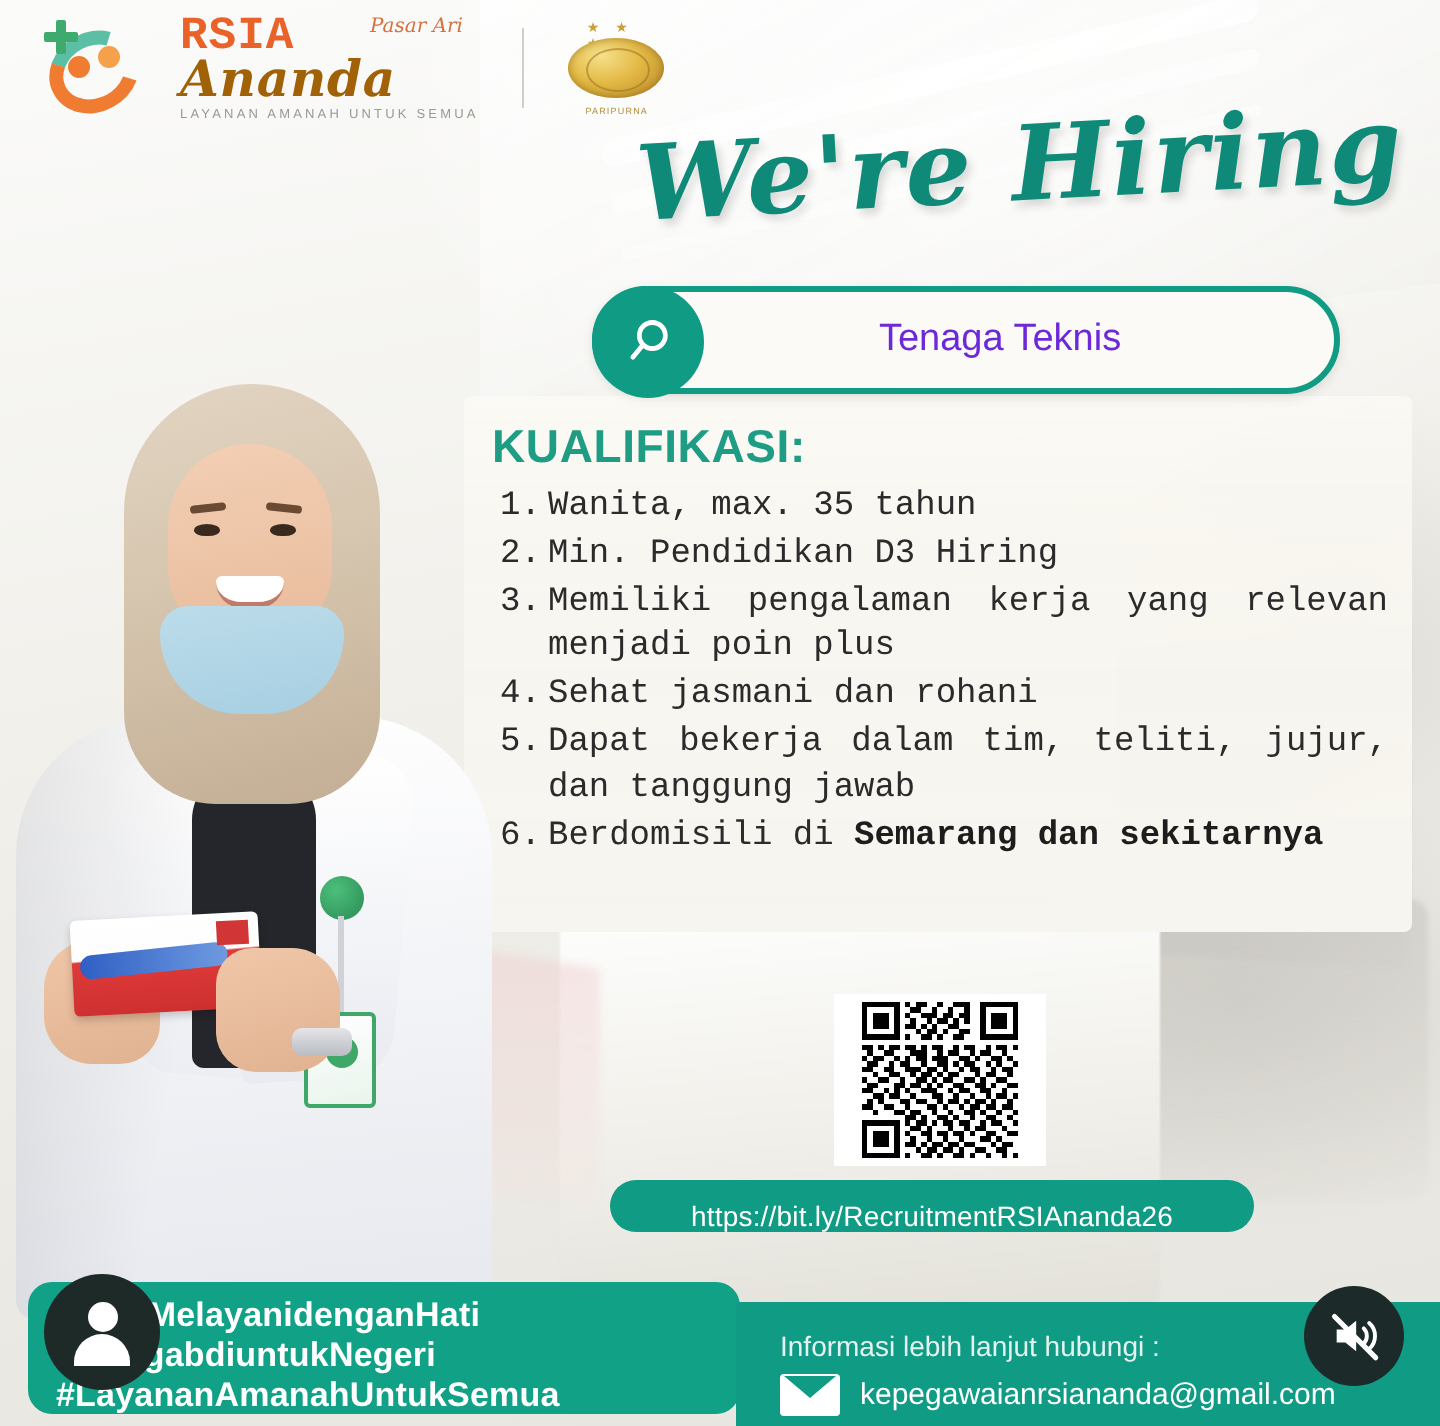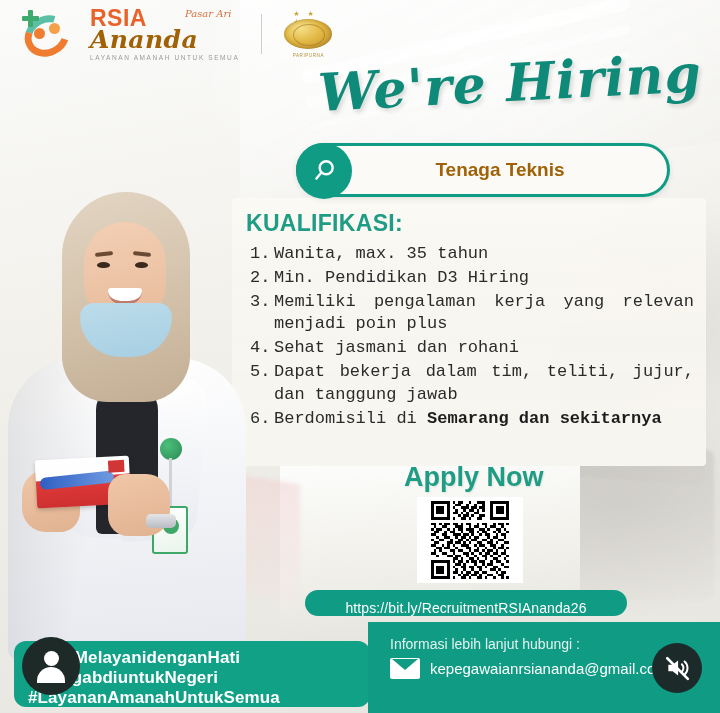--- a/index.html
+++ b/index.html
@@ -78,21 +78,21 @@
     position: absolute; left: 0px; top: 0px; width: 17px; height: 17px;
   }
   .logo-mark .cross:before, .logo-mark .cross:after {
     content:""; position:absolute; background:#3faa6d; border-radius:1px;
   }
   .logo-mark .cross:before { left: 6px; top: 0; width: 5px; height: 17px; }
   .logo-mark .cross:after  { left: 0; top: 6px; width: 17px; height: 5px; }
 
   .logo-text { position: relative; line-height: 1; }
   .logo-rsia {
-    font-size: 23px; font-weight: 700; color: #e8622a; letter-spacing: .5px;
+    font-size: 23px; font-weight: 700; color: #e8622a; letter-spacing: .5px; font-family: Liberation Mono, monospace;
   }
   .logo-sub {
     font-family: "DejaVu Serif", serif; font-style: italic; font-weight: 700;
     font-size: 25px; color: #a16207; margin-top: -3px; letter-spacing: .4px;
   }
   .logo-pasar {
     position: absolute; left: 95px; top: 2px;
     font-family: "DejaVu Serif", serif; font-style: italic;
     font-size: 10px; color: #d9713f;
   }
@@ -138,21 +138,21 @@
     box-shadow: 0 2px 6px rgba(0,0,0,.10);
   }
   .search-circle {
     position: absolute; left: -3px; top: -3px; width: 56px; height: 56px;
     background: #0f9b84; border-radius: 50%;
     display: flex; align-items: center; justify-content: center;
   }
   .search-circle svg { width: 26px; height: 26px; }
   .title-text {
     flex: 1; text-align: center; padding-left: 44px; padding-right: 10px;
-    font-size: 19px; font-weight: 700; color: #a16207; line-height: 1.15;
+    font-size: 19px; font-weight: 400; color: #6d28d9; line-height: 1.15;
   }
   .title-text span { display: block; }
 
   
   .qual-panel {
     position: absolute; left: 232px; top: 198px; width: 474px; height: 268px;
     background: linear-gradient(180deg, rgba(250,249,244,.93) 0%, rgba(248,246,240,.97) 30%, rgba(247,245,239,.99) 100%);
     border-radius: 4px; z-index: 5; padding: 12px 12px 6px 14px;
   }
   .qual-title {
@@ -298,21 +298,21 @@
   .footer-left {
     position: absolute; left: 14px; bottom: 6px; width: 356px; height: 66px;
     background: #10a186; border-radius: 12px; z-index: 8;
     padding: 7px 0 0 14px;
   }
   .hashtag {
     font-size: 17px; font-weight: 700; color: #ffffff; line-height: 1.18;
     letter-spacing: .1px;
   }
   .footer-right {
-    position: absolute; right: 0; bottom: 0; width: 352px; height: 91px;
+    position: absolute; right: 0; bottom: 0; width: 352px; height: 62px;
     background: #0f9b84; z-index: 8;
     padding: 14px 0 0 22px; color: #eaf7f4;
   }
   .info-line { font-size: 14px; color: #e3f3ef; margin-bottom: 6px; }
   .email-row { display: flex; align-items: center; gap: 10px; }
   .env {
     width: 30px; height: 21px; background: #ffffff; border-radius: 2px;
     position: relative; flex: 0 0 auto;
   }
   .env:after {
@@ -395,21 +395,20 @@
     <ol class="qual-list" id="qual-list">
         <li><span>Wanita,  max. 35 tahun</span></li>
         <li><span>Min. Pendidikan D3 Hiring</span></li>
         <li><span>Memiliki pengalaman kerja yang relevan menjadi poin plus</span></li>
         <li><span>Sehat jasmani dan rohani</span></li>
         <li><span>Dapat bekerja dalam tim, teliti, jujur, dan tanggung jawab</span></li>
         <li><span>Berdomisili di </span><b>Semarang dan sekitarnya</b></li>
       </ol>
   </div>
 
-  <div class="apply-now">Apply Now</div>
 
   <div class="qr-box">
     <svg viewBox="0 0 29 29" shape-rendering="crispEdges">
       <rect width="29" height="29" fill="#fff"></rect>
       <g fill="#000">
         <rect x="0" y="0" width="7" height="1"></rect>
           <rect x="0" y="6" width="7" height="1"></rect>
         <rect x="0" y="0" width="1" height="7"></rect>
           <rect x="6" y="0" width="1" height="7"></rect>
         <rect x="2" y="2" width="3" height="3"></rect>

